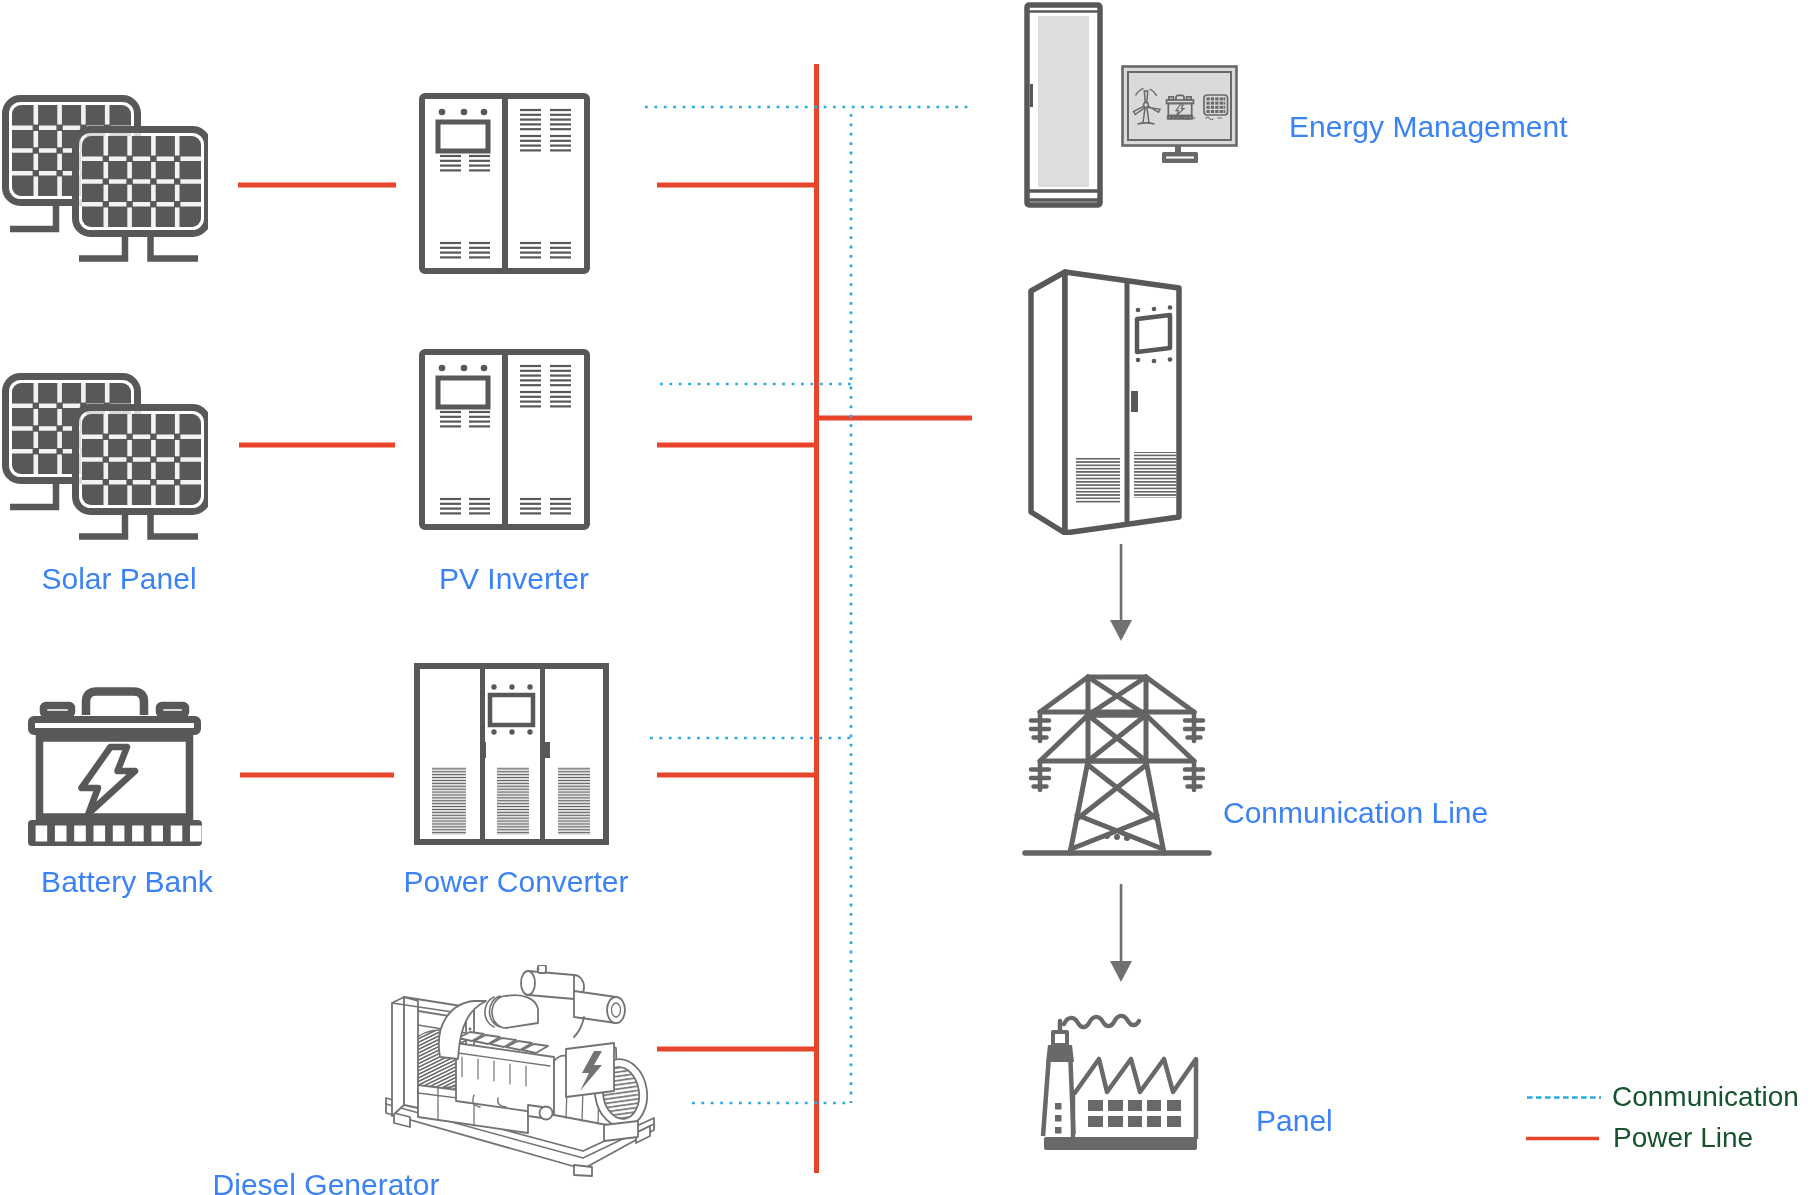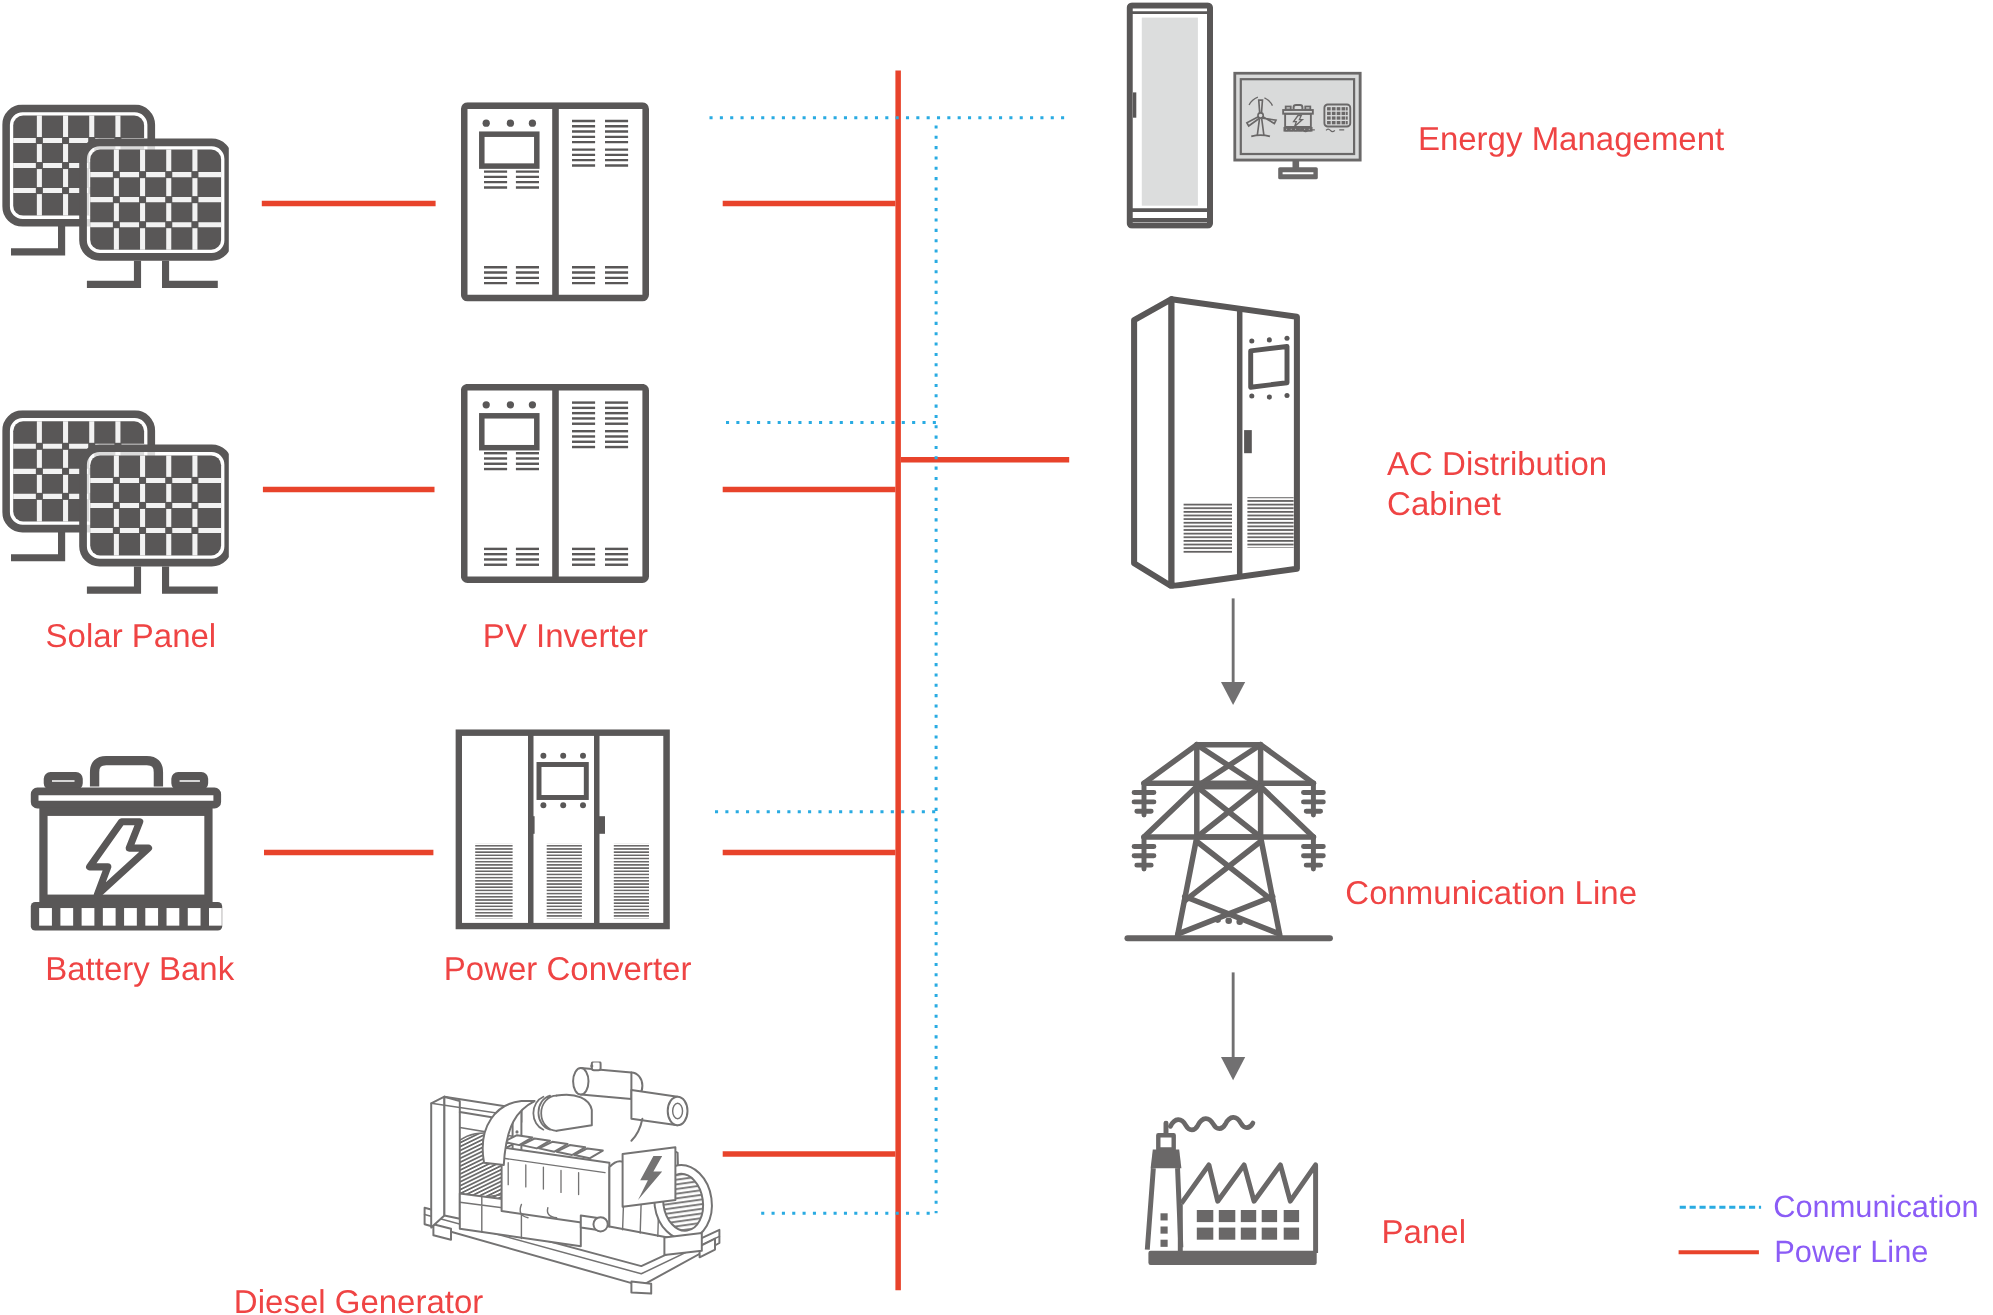--- a/index.html
+++ b/index.html
@@ -1,21 +1,21 @@
 <!DOCTYPE html>
 <html><head>
 <meta charset="utf-8">
 <style>
   html,body{margin:0;padding:0;background:#fff;}
   .canvas{position:relative;width:1812px;height:1195px;background:#ffffff;overflow:hidden;
           font-family:"Liberation Sans","DejaVu Sans",sans-serif;}
   .abs{position:absolute;}
-  .label{position:absolute;color:#ef4444;font-size:30px;line-height:36px;white-space:nowrap;}
+  .label{position:absolute;color:#3b82f6;font-size:30px;line-height:36px;white-space:nowrap;}
   .label.center{text-align:left;transform:translateX(-50%);}
-  .legend-label{font-size:28px;line-height:34px;color:#8b5cf6;}
+  .legend-label{font-size:28px;line-height:34px;color:#14532d;}
 </style>
 </head>
 <body>
 
 <div class="canvas">
 
   <svg class="abs" style="left:0;top:0" width="1812" height="1195" viewBox="0 0 1812 1195">
     <g stroke="#e8432b" stroke-width="5" fill="none">
       <line x1="816.5" y1="64" x2="816.5" y2="1173"></line>
       <line x1="238" y1="185" x2="396" y2="185"></line>
@@ -405,24 +405,20 @@
   </svg>
 
   <div class="label center" style="left:119px;top:561px">Solar Panel</div>
   <div class="label center" style="left:514px;top:561px">PV Inverter</div>
   <div class="label center" style="left:127px;top:864px">Battery Bank</div>
   <div class="label center" style="left:516px;top:864px">Power Converter</div>
   <div class="label center" style="left:326px;top:1167px">Diesel Generator</div>
   <div class="label" style="left:1289px;top:109px">
     <div>Energy Management</div>
   </div>
-  <div class="label" style="left:1261px;top:405px">
-    <div>AC Distribution</div>
-    <div>Cabinet</div>
-  </div>
   <div class="label" style="left:1223px;top:795px">Conmunication Line</div>
   <div class="label" style="left:1256px;top:1103px">Panel</div>
 
   <div class="abs" style="left:1525px;top:1080px;width:287px;">
     <div style="position:relative;height:34px;">
       <svg class="abs" style="left:0;top:0" width="78" height="34" viewBox="0 0 78 34">
         <line x1="2" y1="17.5" x2="76" y2="17.5" stroke="#29abe2" stroke-width="2.7" stroke-dasharray="5.6 3.4"></line>
       </svg>
       <span class="legend-label abs" style="left:87px;top:0">Conmunication</span>
     </div>

